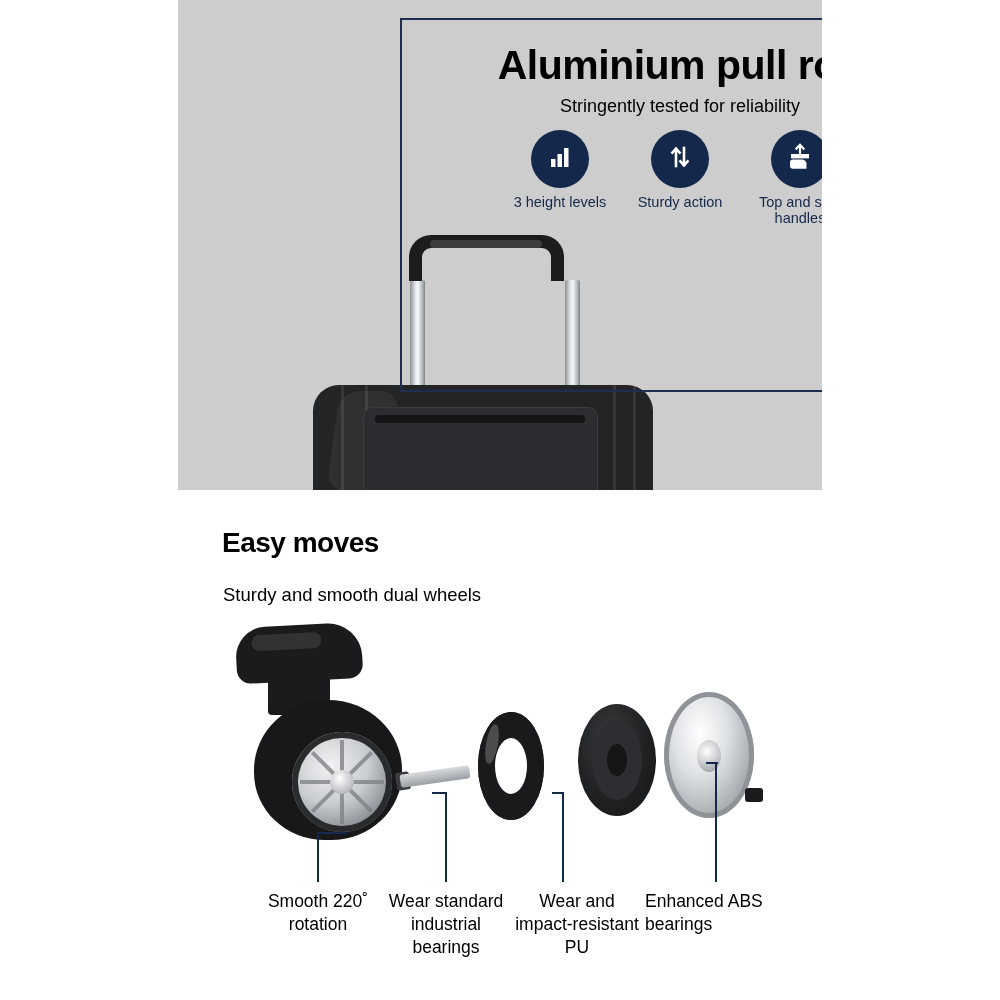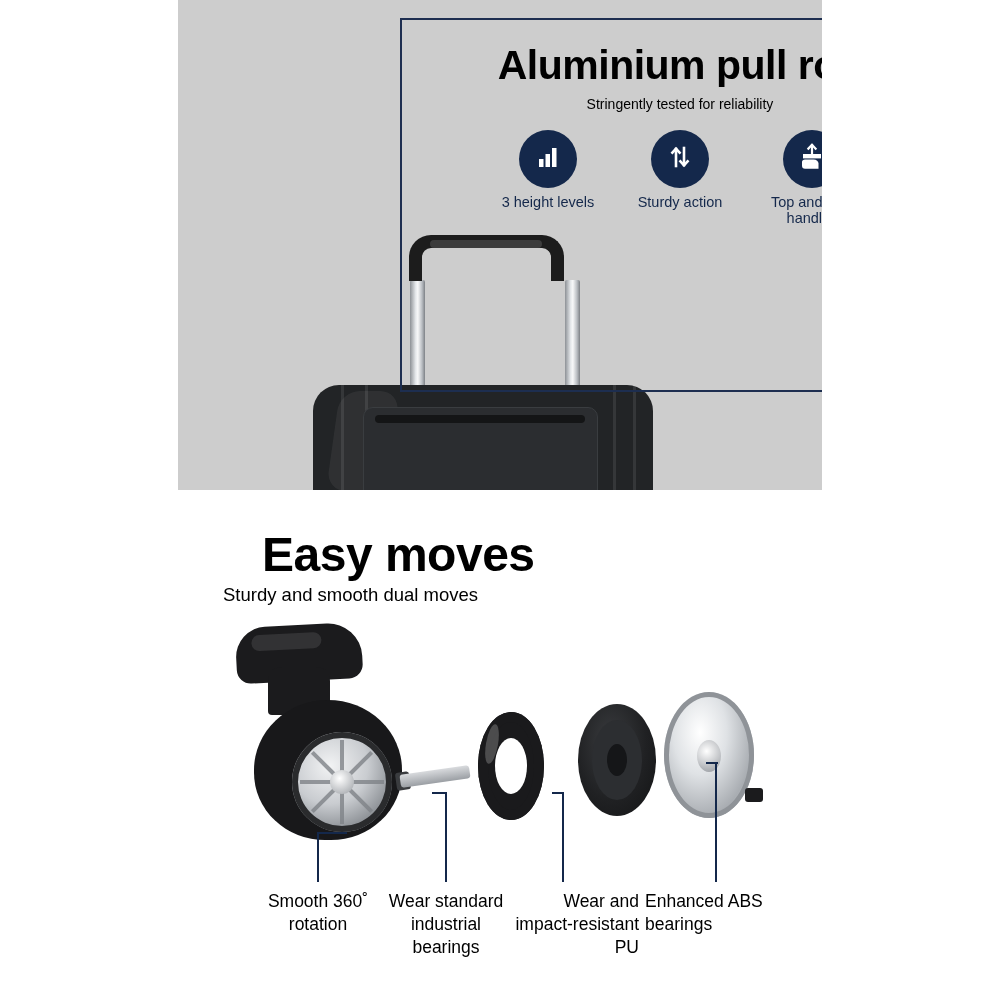--- a/index.html
+++ b/index.html
@@ -53,32 +53,32 @@
     font-weight: bold;
     letter-spacing: -0.5px;
     color: #000000;
   }
   .subheadline {
     position: absolute;
     left: 0;
     top: 76px;
     width: 556px;
     text-align: center;
-    font-size: 14px;
+    font-size: 18px;
     color: #000000;
   }
 
   .feature-row {
     position: absolute;
     left: 0;
     top: 110px;
     width: 556px;
     display: flex;
     justify-content: center;
-    gap: 28px;
+    gap: 16px;
   }
   .feature {
     width: 104px;
     display: flex;
     flex-direction: column;
     align-items: center;
   }
   .feature-circle {
     width: 58px;
     height: 58px;
@@ -193,24 +193,23 @@
     left: 0;
     top: 492px;
     width: 1000px;
     height: 508px;
     background: #ffffff;
   }
   .b-title {
     position: absolute;
     left: 222px;
     top: 35px;
-    font-size: 48px;
+    font-size: 28px;
     font-weight: bold;
     letter-spacing: -0.5px;
-    margin-left: 40px;
   }
   .b-sub {
     position: absolute;
     left: 223px;
     top: 92px;
     font-size: 18.5px;
   }
 
   .wheel-stage {
     position: absolute;
@@ -420,21 +419,21 @@
     height: 508px;
   }
   .callout-text {
     position: absolute;
     font-size: 17.5px;
     line-height: 23px;
     color: #000000;
   }
   .c1 { left: 252px; top: 398px; width: 132px; text-align: center; }
   .c2 { left: 381px; top: 398px; width: 130px; text-align: center; }
-  .c3 { left: 515px; top: 398px; width: 124px; text-align: right; }
+  .c3 { left: 515px; top: 398px; width: 124px; text-align: center; }
   .c4 { left: 645px; top: 398px; width: 130px; text-align: left; }
 </style>
 </head>
 <body>
 
 <div class="top-panel">
 
   <div class="top-photo">
 
     <div class="suitcase-wrap">
@@ -506,21 +505,21 @@
         </div>
 
       </div>
     </div>
   </div>
 </div>
 
 <div class="bottom-panel">
 
   <div class="b-title">Easy moves</div>
-  <div class="b-sub">Sturdy and smooth dual moves</div>
+  <div class="b-sub">Sturdy and smooth dual wheels</div>
 
   <div class="wheel-stage">
     <div class="caster-top"></div>
     <div class="caster-neck"></div>
     <div class="caster-housing"></div>
     <div class="hub-big">
       <div class="spoke" style="transform:rotate(0deg)"></div>
       <div class="spoke" style="transform:rotate(45deg)"></div>
       <div class="spoke" style="transform:rotate(90deg)"></div>
       <div class="spoke" style="transform:rotate(135deg)"></div>
@@ -552,18 +551,18 @@
 
     <div class="callout-line" style="left:445px; top:300px; height:90px;"></div>
     <div class="callout-elbow" style="left:432px; top:300px; width:14px;"></div>
 
     <div class="callout-line" style="left:562px; top:300px; height:90px;"></div>
     <div class="callout-elbow" style="left:552px; top:300px; width:12px;"></div>
 
     <div class="callout-line" style="left:715px; top:270px; height:120px;"></div>
     <div class="callout-elbow" style="left:706px; top:270px; width:12px;"></div>
 
-    <div class="callout-text c1">Smooth 360˚ rotation</div>
+    <div class="callout-text c1">Smooth 220˚ rotation</div>
     <div class="callout-text c2">Wear standard industrial bearings</div>
     <div class="callout-text c3">Wear and impact-resistant PU</div>
     <div class="callout-text c4">Enhanced ABS bearings</div>
   </div>
 </div>
 
 </body></html>

